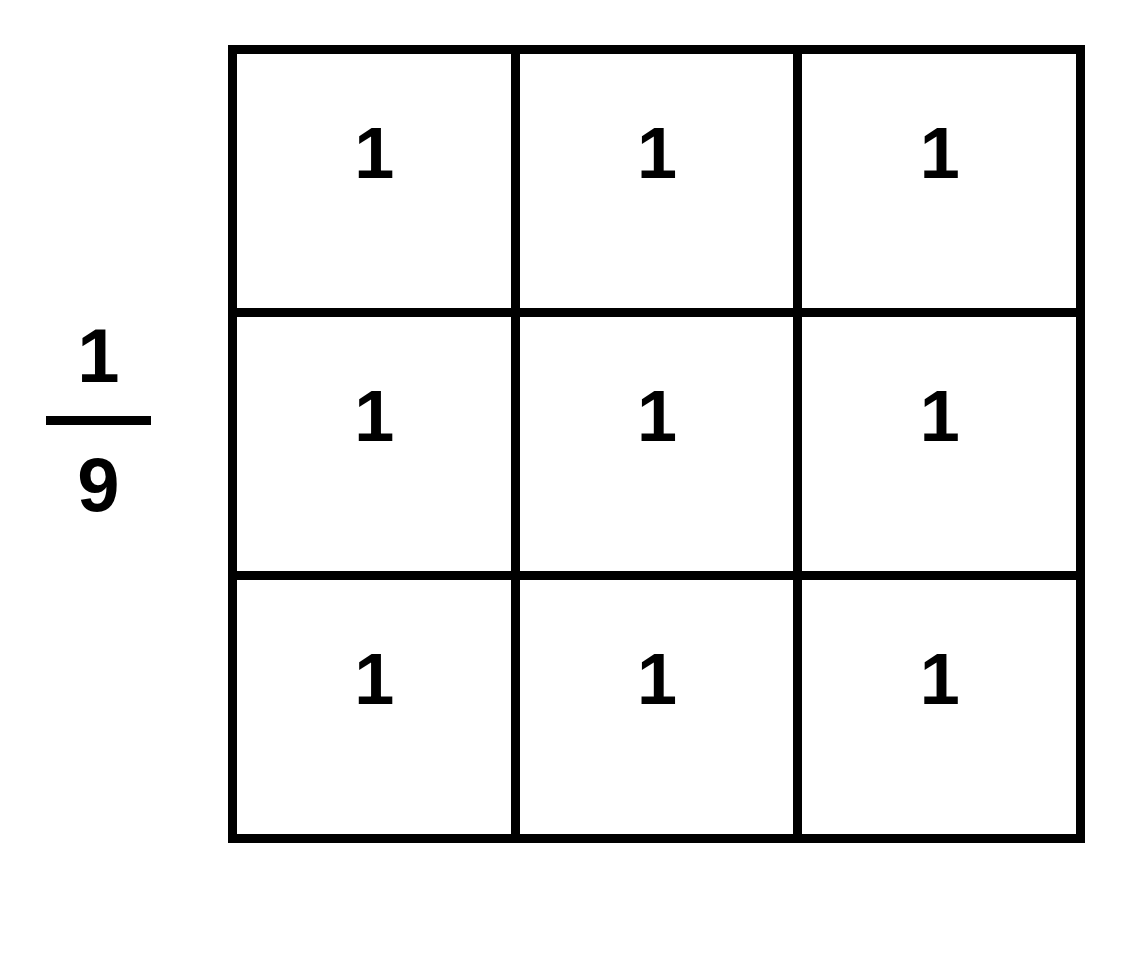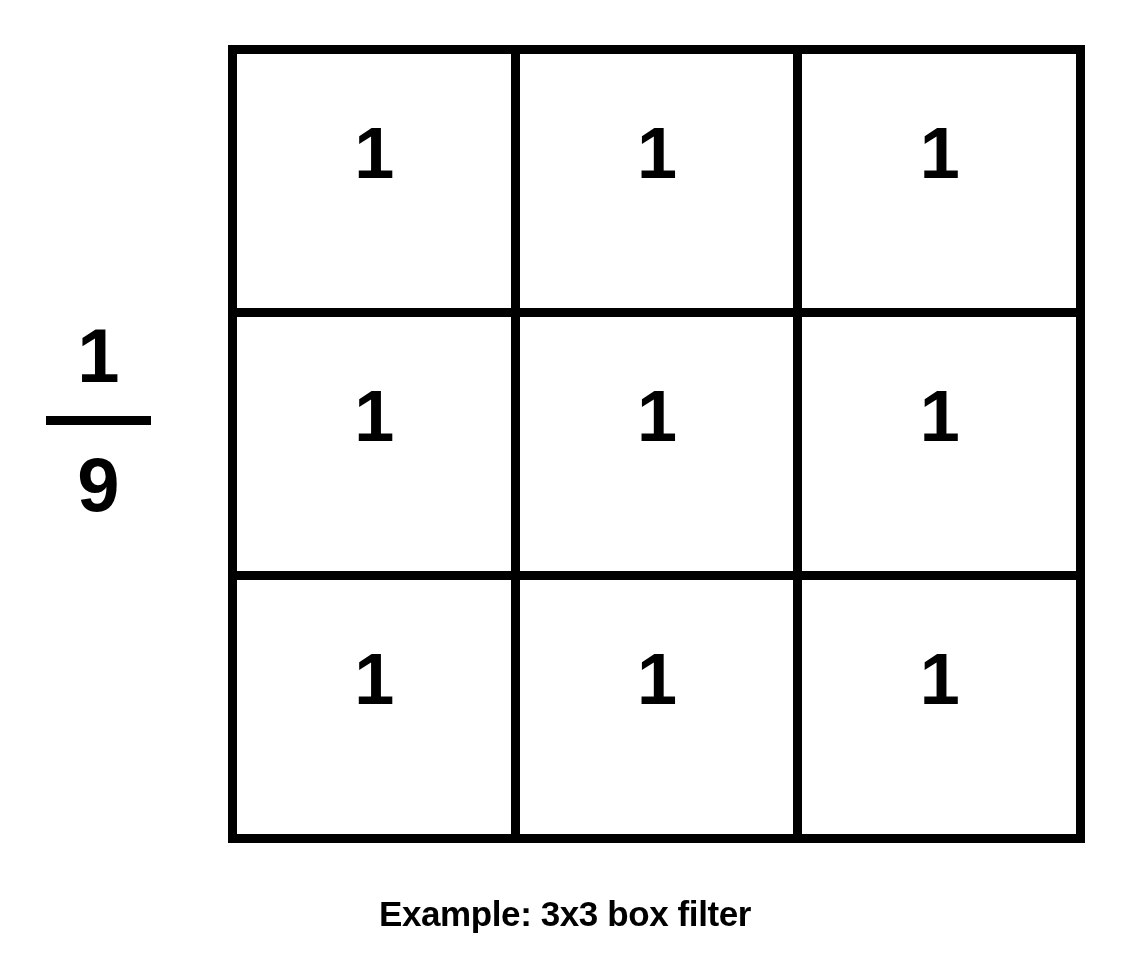--- a/index.html
+++ b/index.html
@@ -144,15 +144,14 @@
     </div>
     <div class="kernel-cell">
       <span class="cell-value">1</span>
     </div>
     <div class="kernel-cell">
       <span class="cell-value">1</span>
     </div>
 
   </div>
 
-  <div class="caption">Example: 3x3 box filter</div>
 
 </div>
 
 </body></html>

